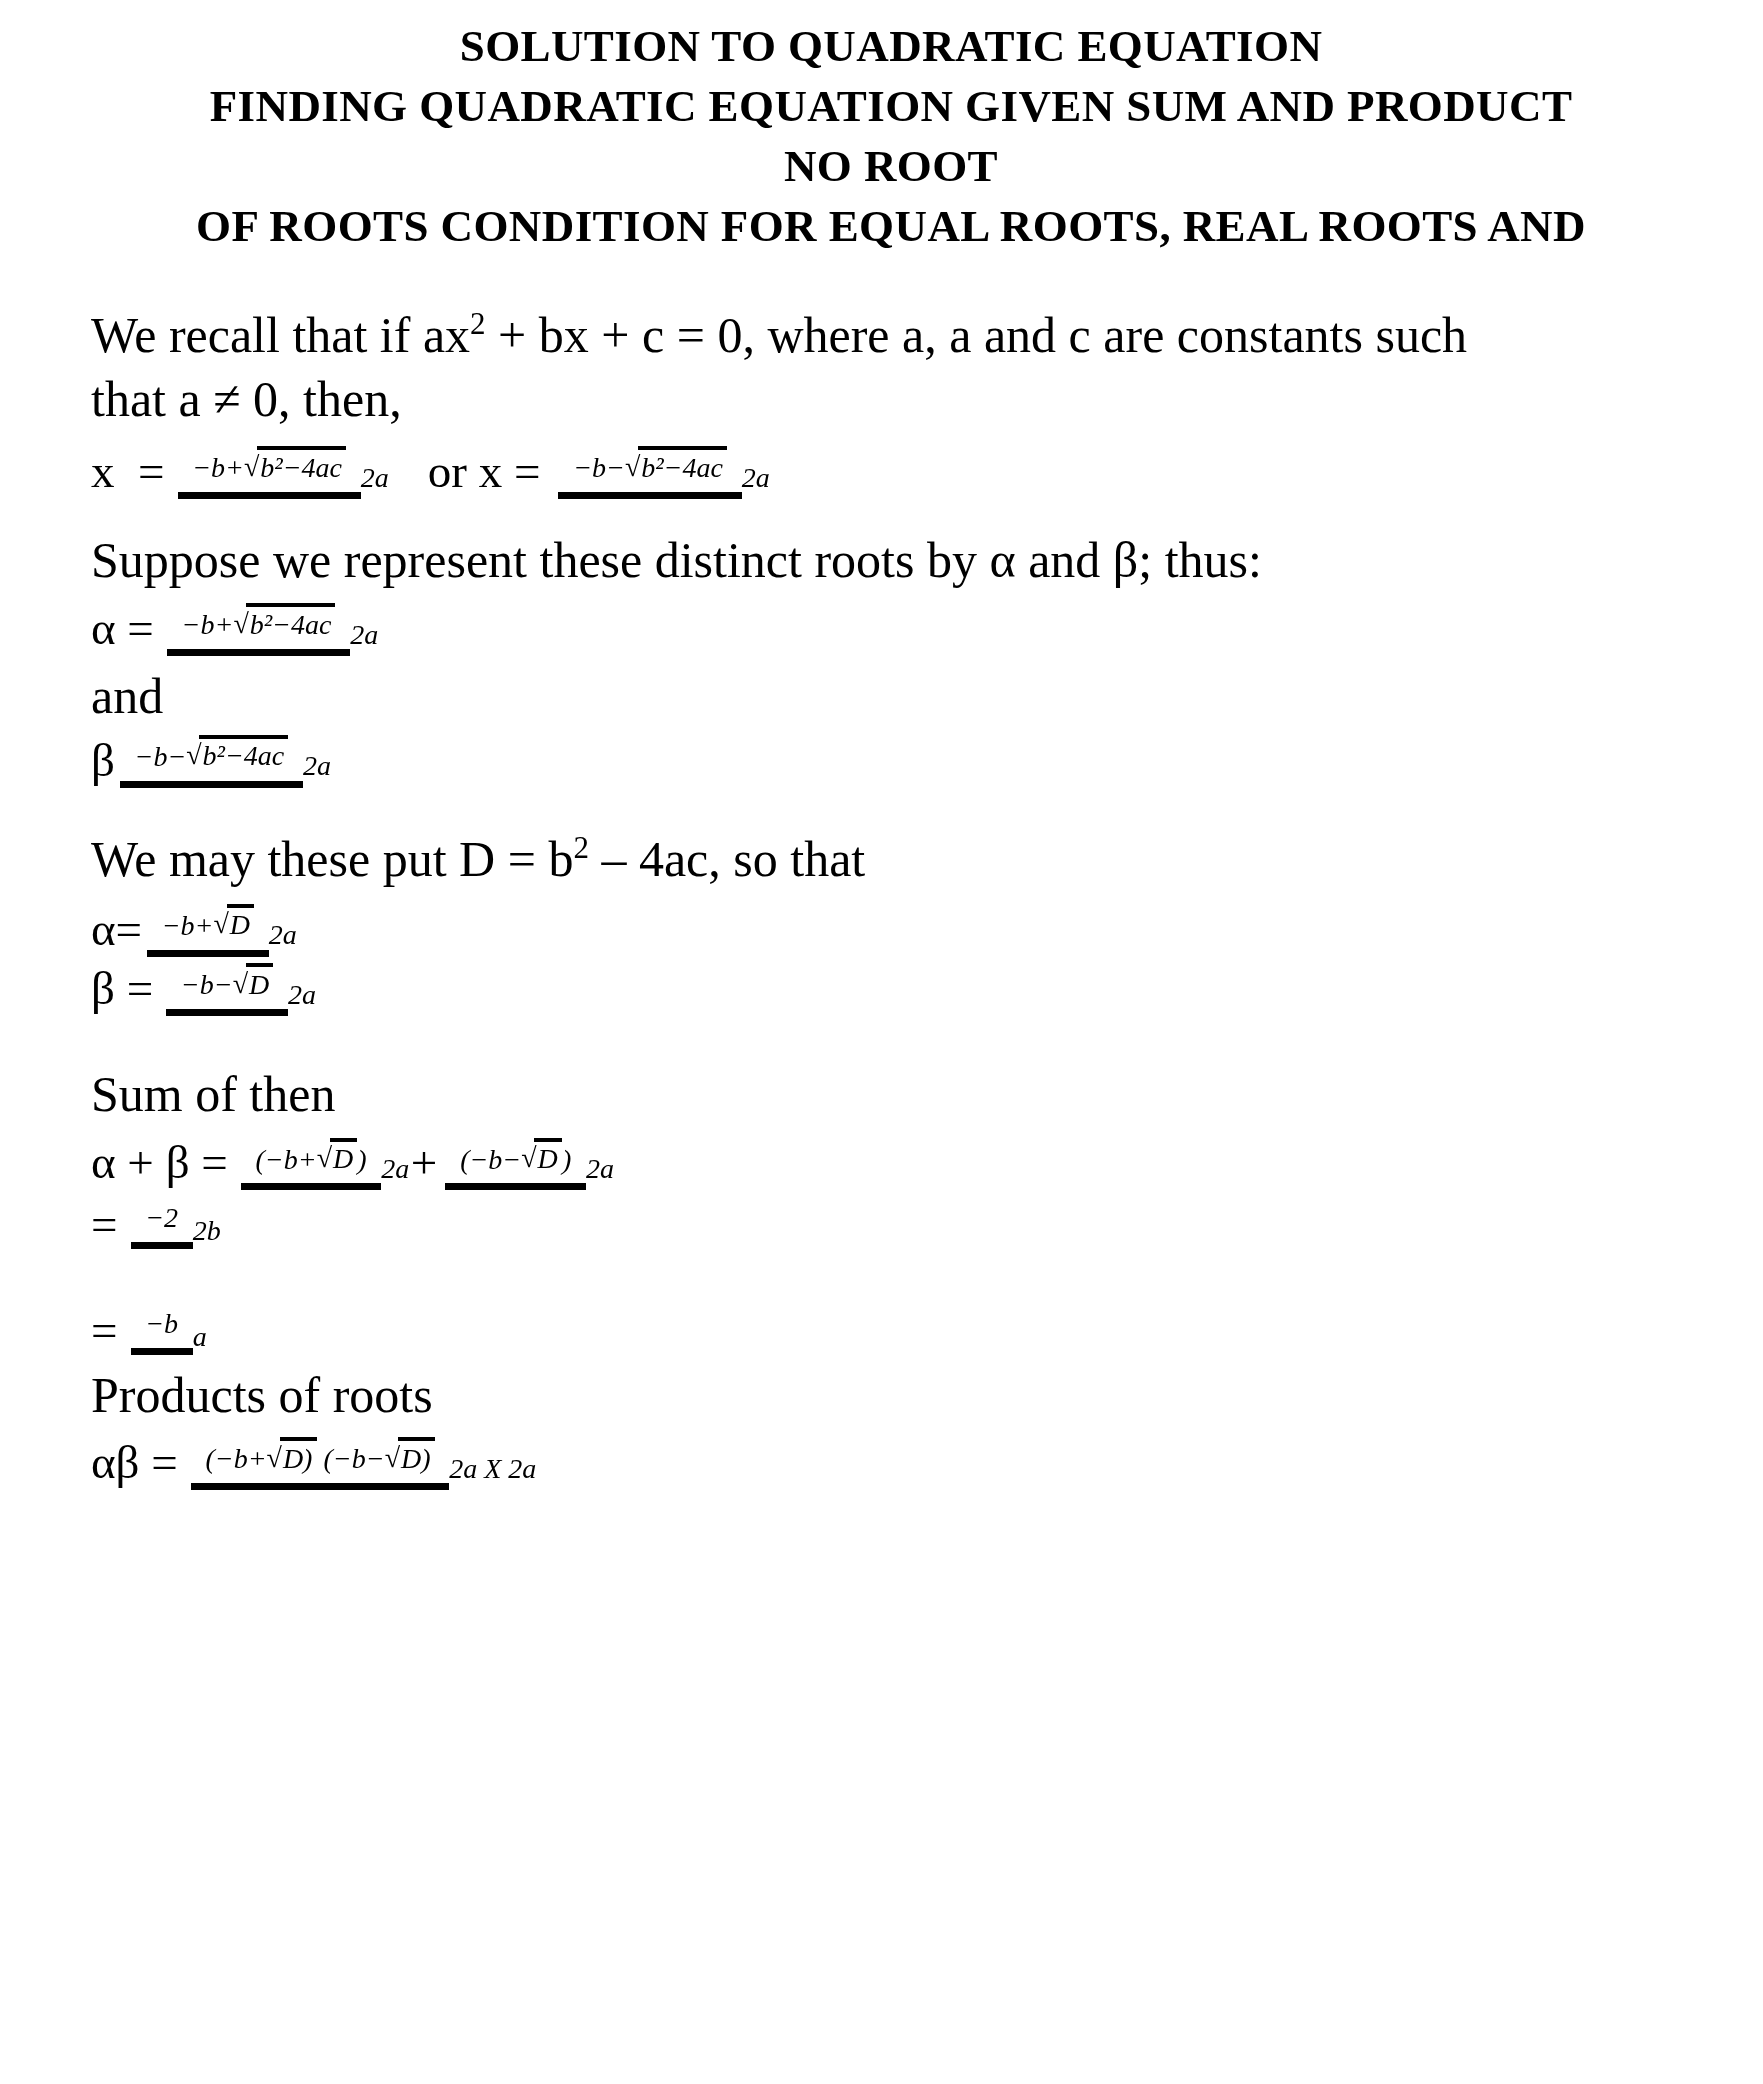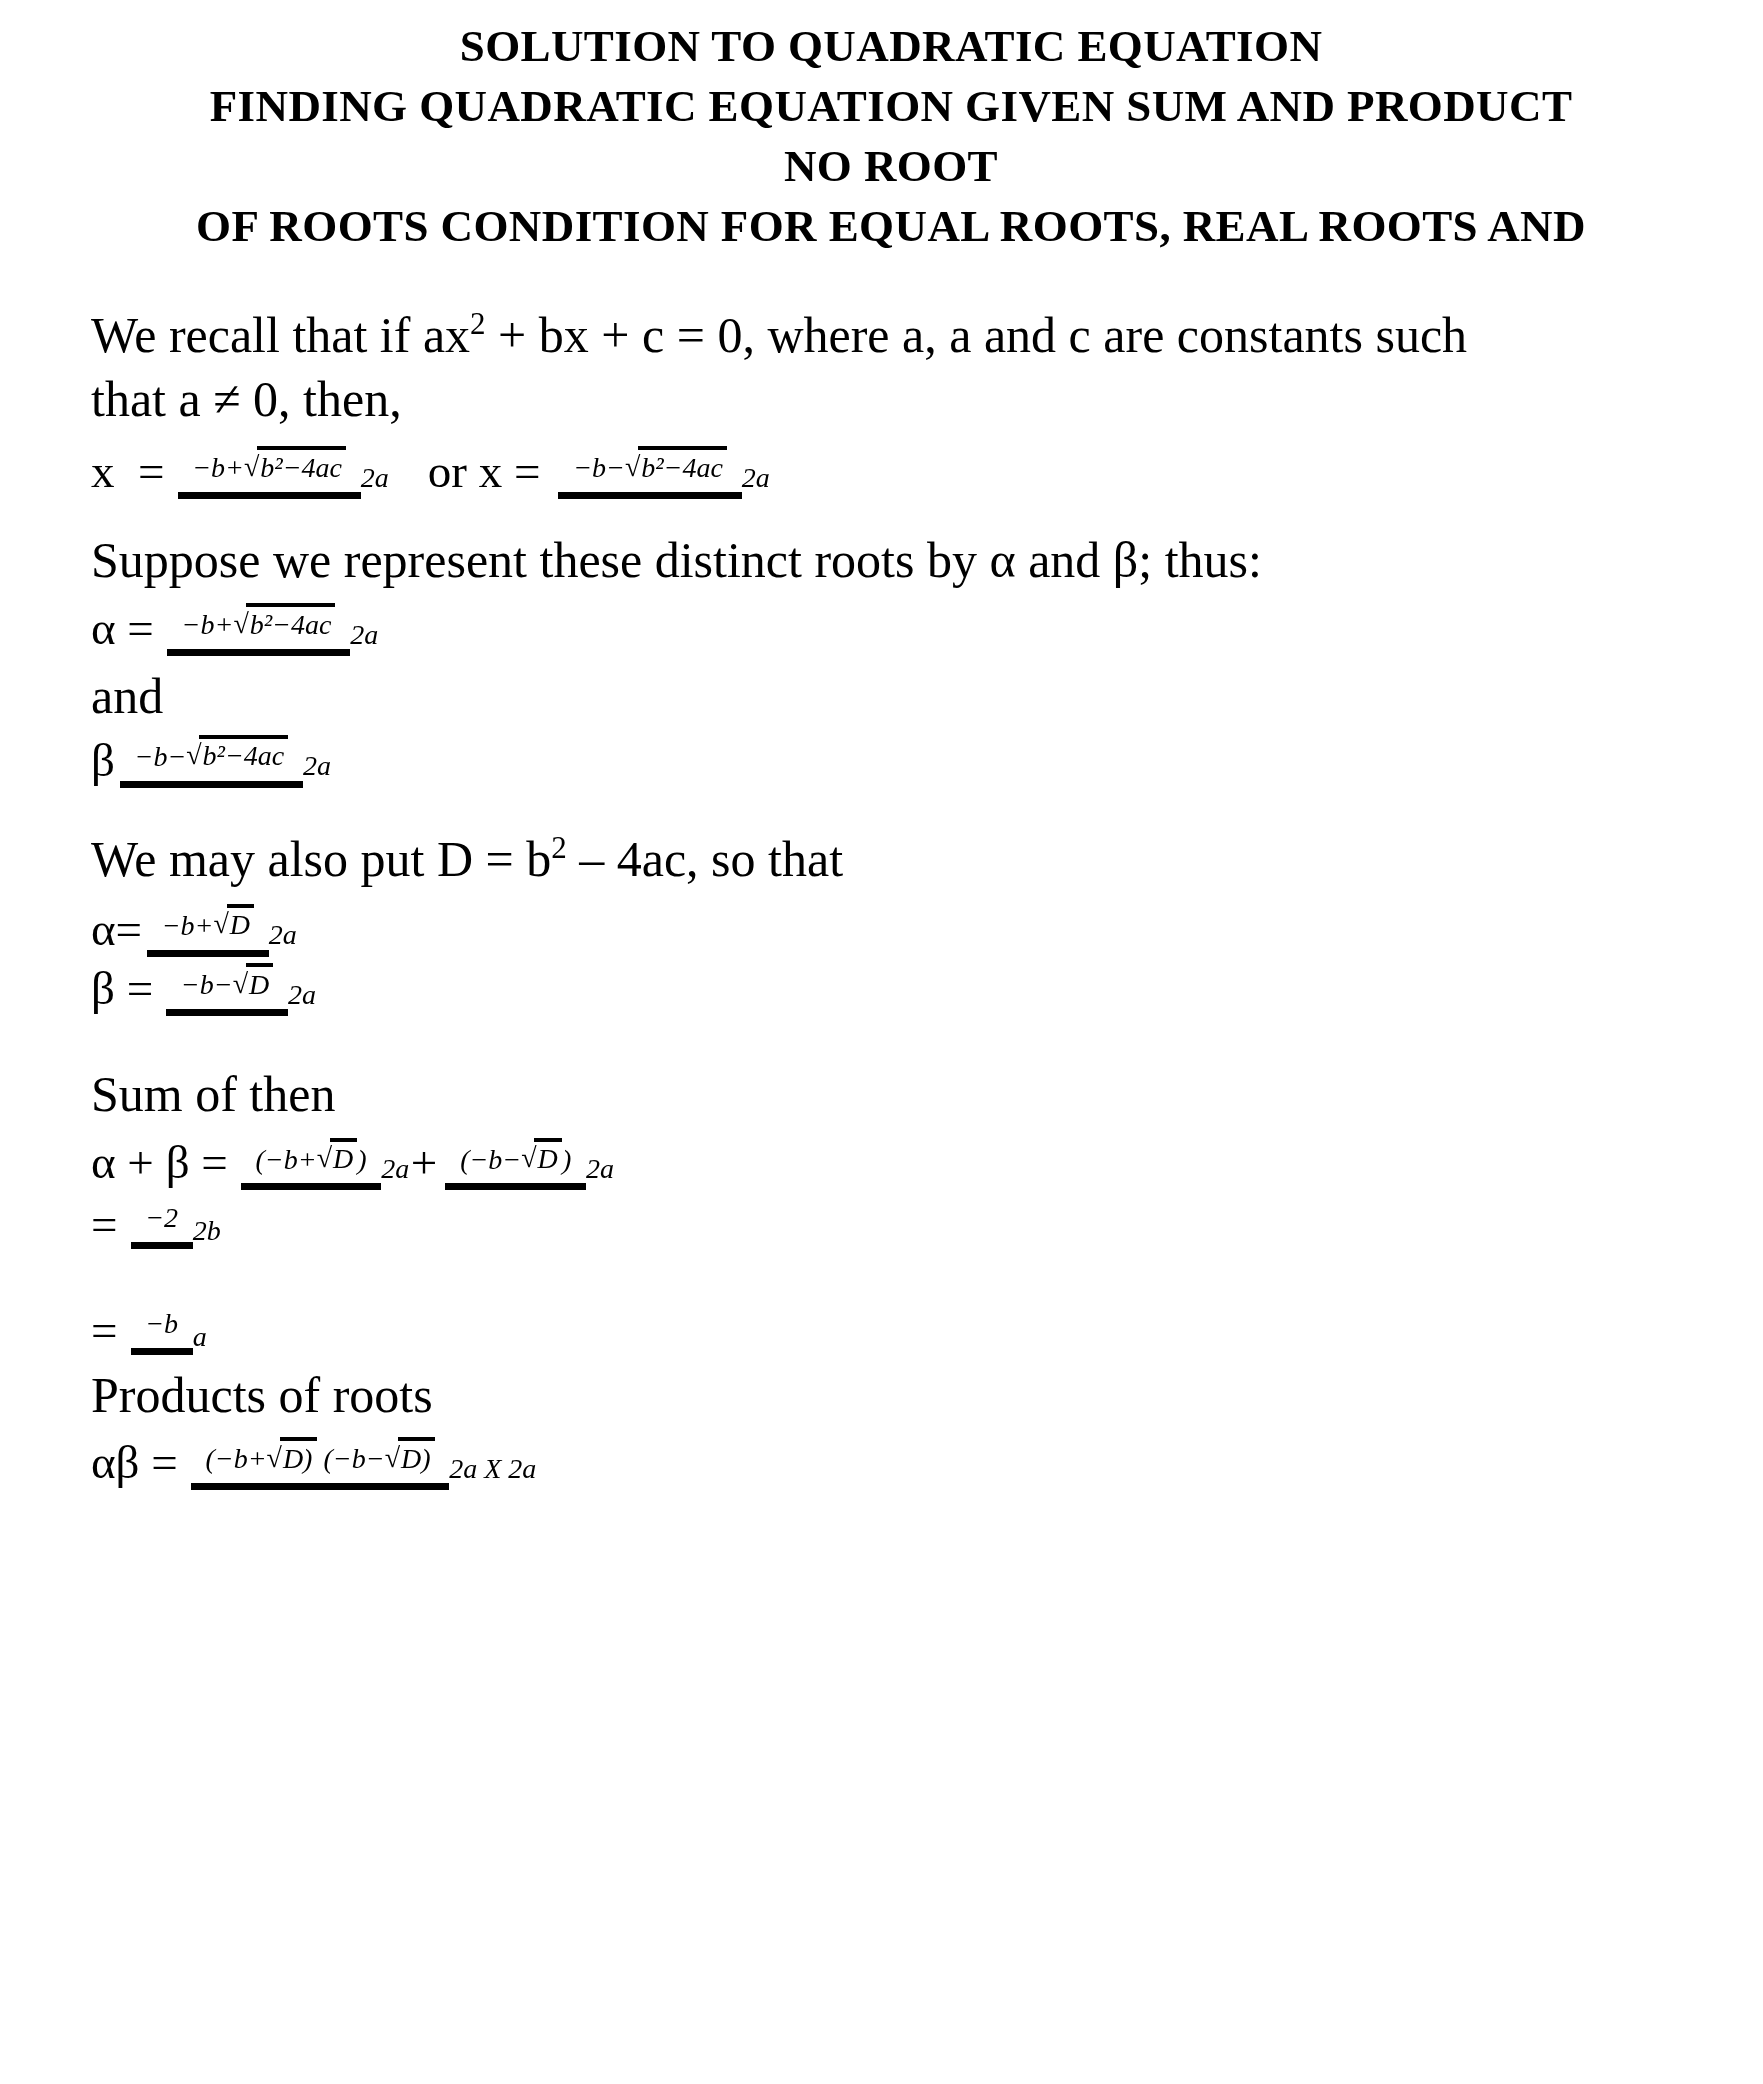--- a/index.html
+++ b/index.html
@@ -94,21 +94,21 @@
   <div class="btext m-and">and</div>
 
   <div class="eq m-beta1">
     <span class="lead tight">β</span>
     <span class="frac">
       <span class="num"><span>−b−</span><span class="sq"><span class="rsign">√</span><span class="rad">b²−4ac</span></span></span>
       <span class="den">2a</span>
     </span>
   </div>
 
-  <div class="btext m-putd"><span>We may also put D = b</span><sup>2</sup><span> – 4ac, so that</span></div>
+  <div class="btext m-putd"><span>We may these put D = b</span><sup>2</sup><span> – 4ac, so that</span></div>
 
   <div class="eq m-alpha2">
     <span class="lead tight">α=</span>
     <span class="frac">
       <span class="num"><span>−b+</span><span class="sq"><span class="rsign">√</span><span class="rad">D</span></span></span>
       <span class="den">2a</span>
     </span>
   </div>
 
   <div class="eq m-beta2">

